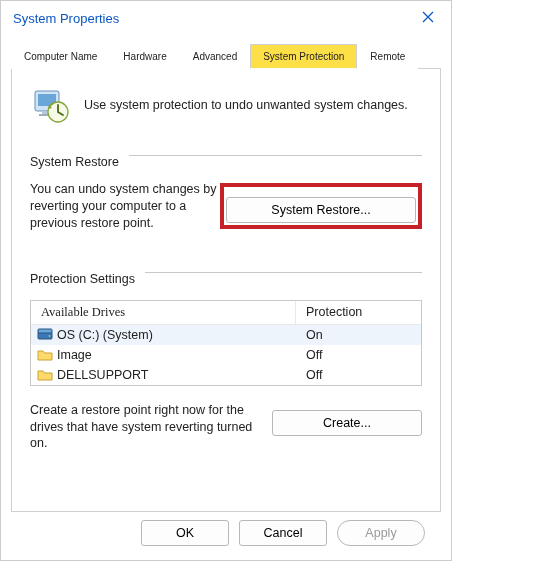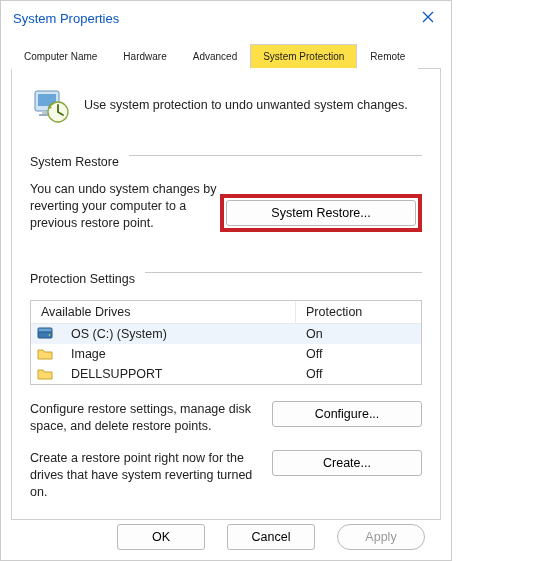--- a/index.html
+++ b/index.html
@@ -13,40 +13,40 @@
   .tabs { display: flex; border-bottom: 1px solid #d0d0d0; font-size: 10px; position: relative; }
   .tab { padding: 6px 12px 6px 12px; border: 1px solid transparent; border-bottom: none; position: relative; top: 1px; cursor: pointer; background: #fff; color: #222; }
   .tab.active { border-color: #d0d0d0; border-bottom: 1px solid #fff; background: #fde047; }
   .tab-body { border: 1px solid #d0d0d0; border-top: none; flex: 1; padding: 16px 18px 18px 18px; font-size: 12.5px; color: #222; display: flex; flex-direction: column; }
   .intro-row { display: flex; align-items: center; gap: 14px; margin-bottom: 30px; }
   .icon-clk { width: 40px; height: 40px; flex-shrink: 0; }
   .icon-clk svg { width: 40px; height: 40px; }
   .section-head { display: flex; align-items: flex-start; gap: 10px; margin-bottom: 12px; }
   .section-head-label { white-space: nowrap; color: #222; }
   .section-line { flex: 1; height: 1px; background: #c8c8c8; }
-  .restore-row { display: flex; gap: 0; align-items: flex-end; margin-bottom: 40px; }
+  .restore-row { display: flex; gap: 0; align-items: center; margin-bottom: 40px; }
   .restore-text { flex: 1; line-height: 1.35; }
   .boxed { border: 4px solid #c72128; padding: 2px; }
-  .winbtn { height: 26px; min-width: 180px; border: 1px solid #b8b8b8; background: #fdfdfd; font-size: 12.5px; cursor: pointer; border-radius: 3px; display: flex; align-items: center; justify-content: center; padding: 0 10px; }
+  .winbtn { height: 26px; min-width: 180px; border: 1px solid #b8b8b8; background: #fdfdfd; font-size: 12.5px; cursor: pointer; border-radius: 3px; display: flex; align-items: center; justify-content: center; padding: 0 10px; margin-top: 8px; }
   .drives-box { border: 1px solid #c8c8c8; margin-top: 2px; }
   .drives-header { display: flex; background: #fff; border-bottom: 1px solid #e8e8e8; }
   .dh-col { padding: 4px 10px; font-size: 12.5px; border-right: 1px solid #e8e8e8; }
   .dh-col:last-child { border-right: none; }
-  .dh-a { flex: 0 0 265px; }
+  .dh-a { flex: 0 0 265px; font-family: Liberation Serif, serif; }
   .dh-b { flex: 1; }
   .drive-row { display: flex; padding: 2px 0; }
   .drive-row.selected { background: #eef4fb; }
-  .drive-name { flex: 0 0 265px; display: flex; align-items: center; gap: 18px; padding: 1px 10px 1px 6px; }
+  .drive-name { flex: 0 0 265px; display: flex; align-items: center; gap: 4px; padding: 1px 10px 1px 6px; }
   .drive-prot { flex: 1; padding: 1px 10px; }
   .drive-icon { width: 16px; height: 14px; display: inline-flex; align-items: center; justify-content: center; }
   .drive-icon svg { width: 16px; height: 14px; }
   .btnrow { display: flex; gap: 14px; align-items: flex-start; margin-top: 16px; }
   .btnrow .txt { flex: 1; line-height: 1.35; }
   .btnrow .winbtn { min-width: 150px; }
-  .dialog-buttons { display: flex; justify-content: flex-end; gap: 22px; padding: 0 16px; height: 34px; align-items: center; }
+  .dialog-buttons { display: flex; justify-content: flex-end; gap: 10px; padding: 0 16px; height: 34px; align-items: center; }
   .dialog-buttons .winbtn { min-width: 88px; height: 26px; }
   .dialog-buttons .winbtn.disabled { color: #9a9a9a; cursor: default; border-radius: 13px; }
 </style>
 </head>
 <body>
 
 <div class="window">
 
   <div class="titlebar">
     <div class="titlebar-title">System Properties</div>
@@ -142,24 +142,20 @@
               <svg viewBox="0 0 16 14">
                   <path d="M1 3 L6 3 L7.5 5 L15 5 L15 12 L1 12 Z" fill="#ffd96b" stroke="#caa22f"></path>
                 </svg>
             </span>
             <span>DELLSUPPORT</span>
           </div>
           <div class="drive-prot">Off</div>
         </div>
       </div>
 
-      <div class="btnrow">
-        <div class="txt">Configure restore settings, manage disk space, and delete restore points.</div>
-        <button class="winbtn">Configure...</button>
-      </div>
 
       <div class="btnrow">
         <div class="txt">Create a restore point right now for the drives that have system reverting turned on.</div>
         <button class="winbtn">Create...</button>
       </div>
 
     </div>
 
     <div class="dialog-buttons">
       <button class="winbtn">OK</button>

